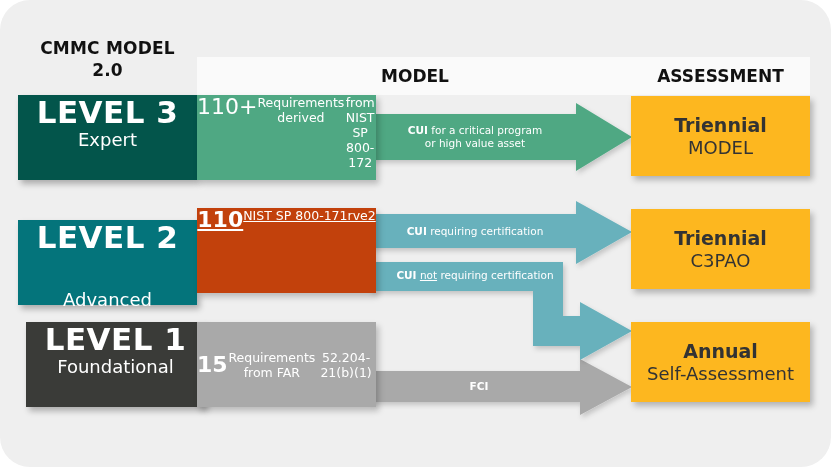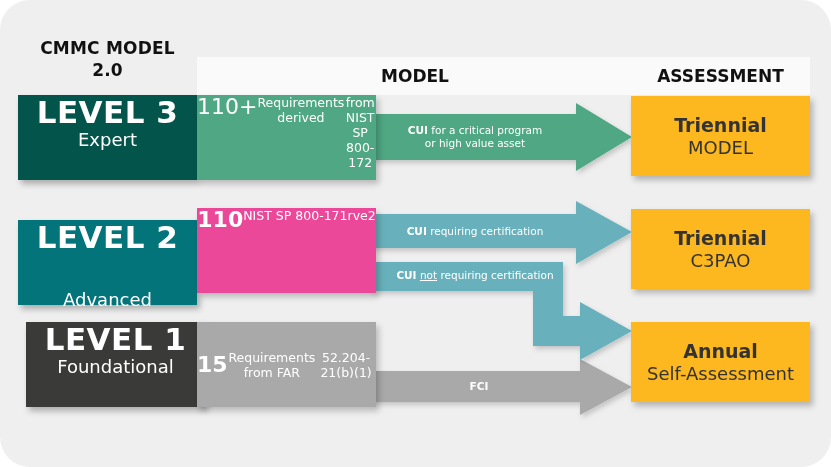--- a/index.html
+++ b/index.html
@@ -92,21 +92,21 @@
 </div>
 <div class="abs asmt" style="top:96px;">
   <div class="freq">Triennial</div>
   <div class="who">MODEL</div>
 </div>
 
 <div class="abs lvl" style="left:18px; top:220px; background:#04747b;gap:35px;">
   <div class="name">LEVEL 2</div>
   <div class="sub">Advanced</div>
 </div>
-<div class="abs req" style="left:197px; top:208px; background:#ec4899;">
+<div class="abs req" style="left:197px; top:208px; background:#c2410c;text-decoration:underline;">
   <div class="num">110</div>
   <div class="desc">NIST SP 800-171rve2</div>
 </div>
 <div class="abs asmt" style="top:209px;">
   <div class="freq">Triennial</div>
   <div class="who">C3PAO</div>
 </div>
 
 <div class="abs lvl" style="left:18px; top:322px; background:#3a3b38;margin-left:8px;">
   <div class="name">LEVEL 1</div>

